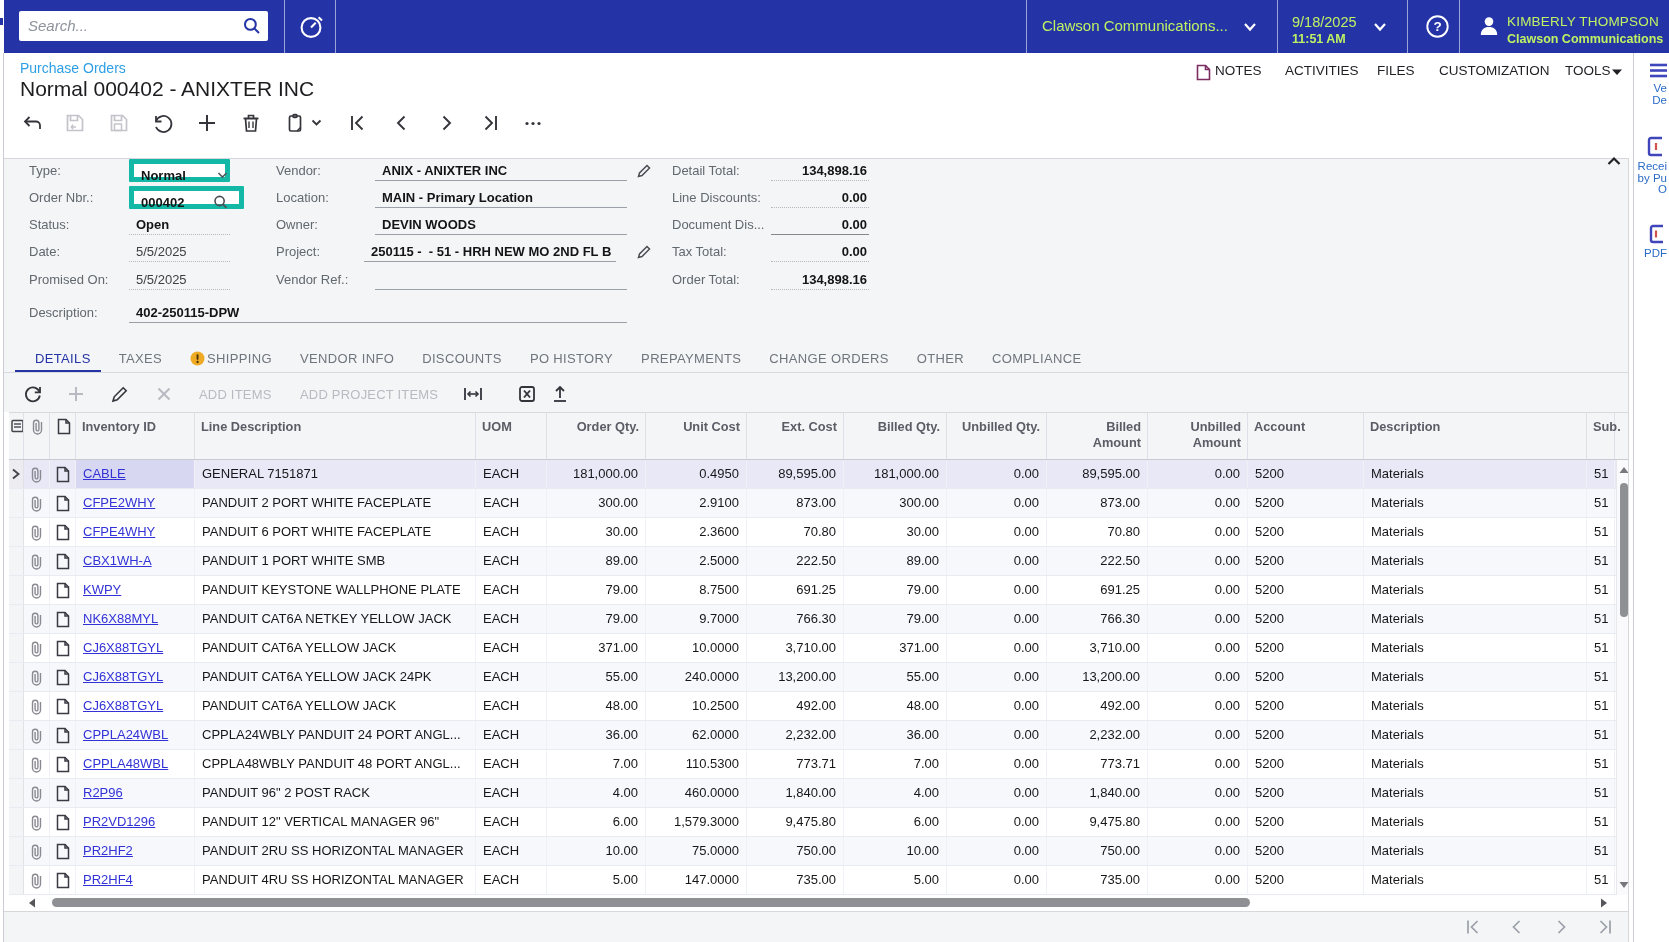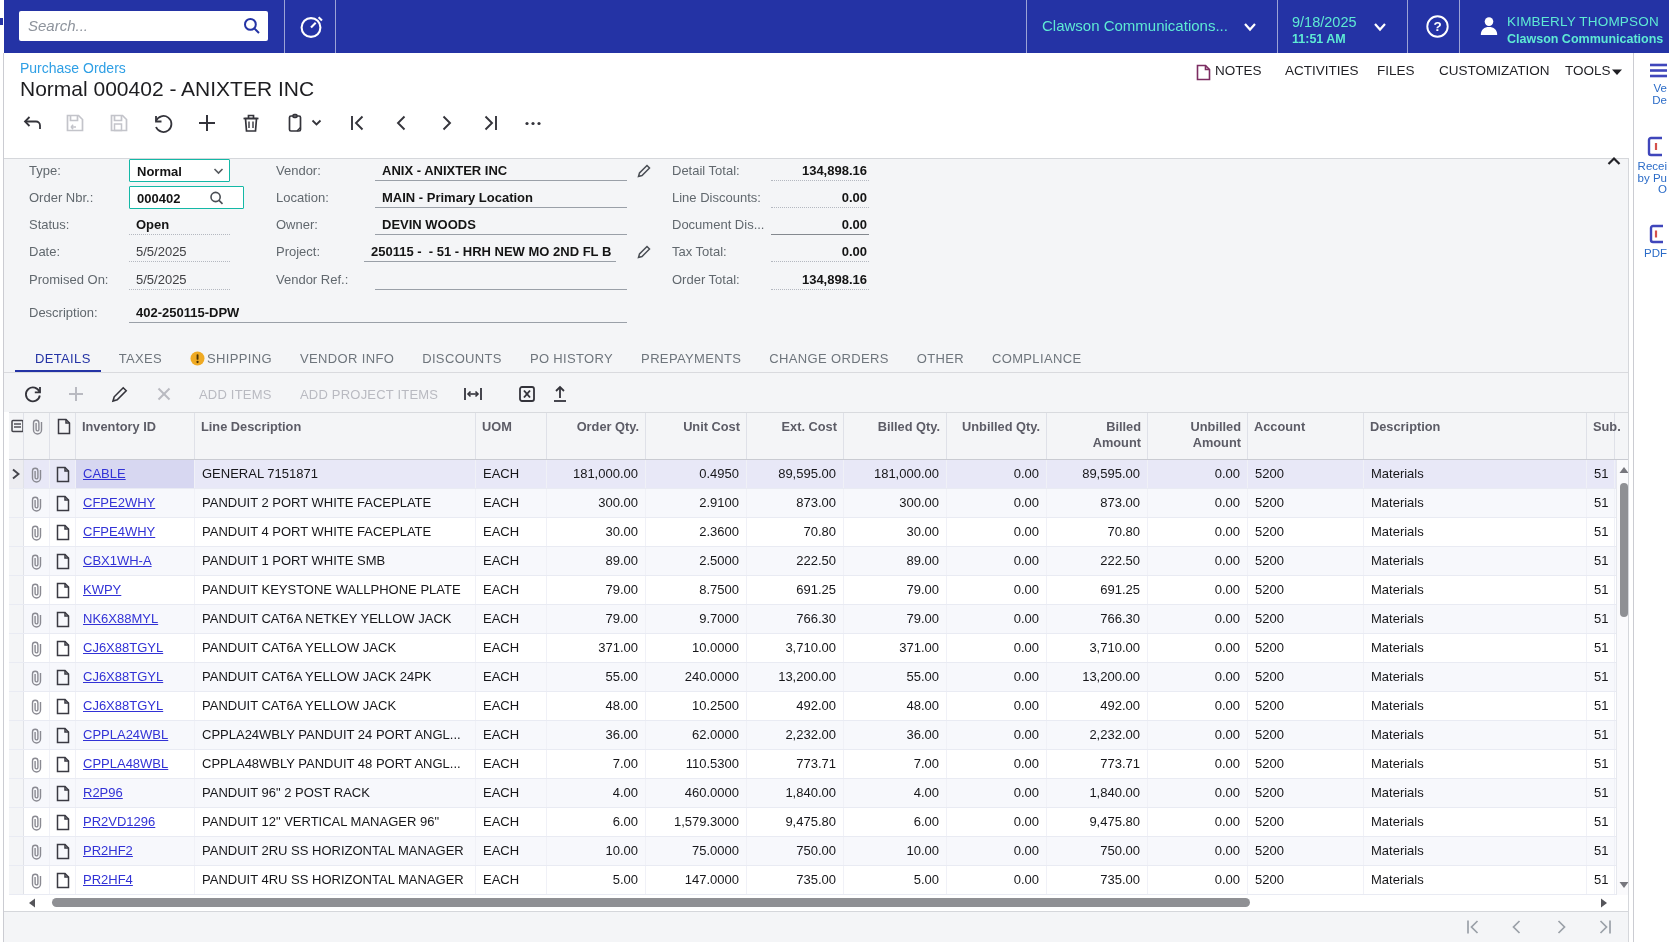--- a/index.html
+++ b/index.html
@@ -9,21 +9,21 @@
   #stage { position:relative; width:1669px; height:942px; background:#fff; }
 
   
   #topbar { left:4px; top:0; width:1665px; height:53px; background:#2433a5; color:#fff; }
   #left-notch { left:0; top:18px; width:3px; height:7px; background:#2433a5; }
   #search-box { left:15px; top:11px; width:249px; height:30px; background:#fff; border-radius:2px; }
   #search-input { position:absolute; left:9px; top:1px; width:210px; height:26px; border:0; outline:none;
      font-style:italic; font-size:15px; color:#333; background:transparent; font-family:"Liberation Sans",sans-serif;}
   #search-input::placeholder { color:#8d939c; font-style:italic; }
   .tb-divider { top:0; width:1px; height:53px; background:rgba(255,255,255,0.55); }
-  .tb-text { color:#5eead4; }
+  .tb-text { color:#bef264; }
   #company-name { left:1038px; top:17px; font-size:15px; }
   #date-line { left:1288px; top:14px; font-size:14.5px; }
   #time-line { left:1288px; top:32px; font-size:12.5px; font-weight:bold; }
   #user-name { left:1503px; top:14px; font-size:13.5px; letter-spacing:.2px;}
   #user-company { left:1503px; top:32px; font-size:12.5px; font-weight:bold; }
 
   
   #breadcrumb { left:20px; top:60px; font-size:14px; color:#2e9fe5; cursor:pointer; }
   #page-title { left:20px; top:77px; font-size:21px; color:#1d1d20; }
   .hdr-menu-item { top:63px; font-size:13.5px; color:#1f1f24; cursor:pointer; }
@@ -32,21 +32,21 @@
   .dtb { top:112px; width:22px; height:22px; cursor:pointer; }
 
   
   #form-panel { left:4px; top:158px; width:1625px; height:254px; background:#f4f5f7;
       border-top:1px solid #d5d7db; }
   .f-label { position:absolute; font-size:13px; color:#61686e; }
   .f-value { position:absolute; font-size:13px; color:#141414; font-weight:bold; white-space:pre; overflow:hidden; }
   .f-plain { font-weight:normal; color:#3f3f42; }
   .u-dot  { border-bottom:1px dotted #b4b8c0; }
   .u-line { border-bottom:1px solid #9aa0a8; }
-  .f-box { position:absolute; background:#fff; border:1px solid #14b8a6; border-radius:1px; }
+  .f-box { position:absolute; background:#fff; border:5px solid #14b8a6; border-radius:1px; }
 
   
   #tabs { left:4px; top:344px; width:1625px; height:30px; }
   #tabs-rule { left:4px; top:372px; width:1624px; height:1px; background:#d9dade; }
   .tab { display:inline-flex; align-items:center; font-size:13px; letter-spacing:.35px;
      color:#6e757c; cursor:pointer; white-space:nowrap; }
   .tab.active { color:#2433a5; }
   #tab-row { position:absolute; left:31px; top:7px; display:flex; gap:28px; }
   #active-underline { position:absolute; left:15px; top:26px; height:3px; background:#2433a5; }
 
@@ -544,21 +544,21 @@
             <path d="M10.5 4 v8 a4 4 0 0 1 -8 0 v-7 a2.7 2.7 0 0 1 5.4 0 v6.5 a1.4 1.4 0 0 1 -2.8 0 V5" fill="none" stroke="#8a8a92" stroke-width="1.4"></path>
           </svg>
         </div>
         <div class="gcell icon-cell" style="width: 26px;">
           <svg width="14" height="17" viewBox="0 0 14 17">
             <path d="M1.5 1.5 h7.5 l3.5 3.5 v10.5 h-11 z" fill="none" stroke="#3a3a42" stroke-width="1.5"></path>
             <path d="M9 1.5 v3.5 h3.5" fill="none" stroke="#3a3a42" stroke-width="1.5"></path>
           </svg>
         </div>
         <div class="gcell" style="width: 119px;"><span class="ilink">CFPE4WHY</span></div>
-        <div class="gcell" style="width: 281px;"><span>PANDUIT 4 PORT WHITE FACEPLATE</span></div>
+        <div class="gcell" style="width: 281px;"><span>PANDUIT 6 PORT WHITE FACEPLATE</span></div>
         <div class="gcell" style="width: 71px;"><span>EACH</span></div>
         <div class="gcell r" style="width: 99px;"><span>30.00</span></div>
         <div class="gcell r" style="width: 101px;"><span>2.3600</span></div>
         <div class="gcell r" style="width: 97px;"><span>70.80</span></div>
         <div class="gcell r" style="width: 103px;"><span>30.00</span></div>
         <div class="gcell r" style="width: 100px;"><span>0.00</span></div>
         <div class="gcell r" style="width: 101px;"><span>70.80</span></div>
         <div class="gcell r" style="width: 100px;"><span>0.00</span></div>
         <div class="gcell" style="width: 116px;"><span>5200</span></div>
         <div class="gcell" style="width: 223px;"><span>Materials</span></div>

